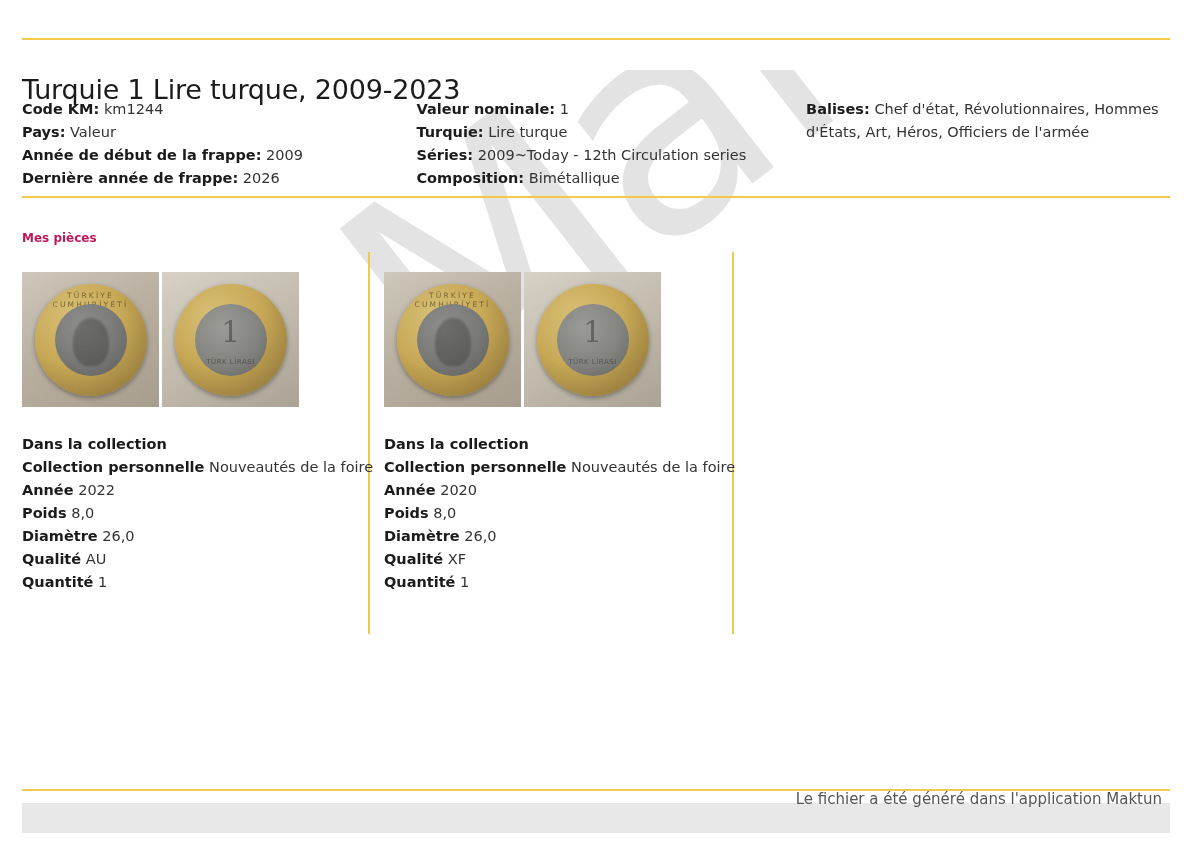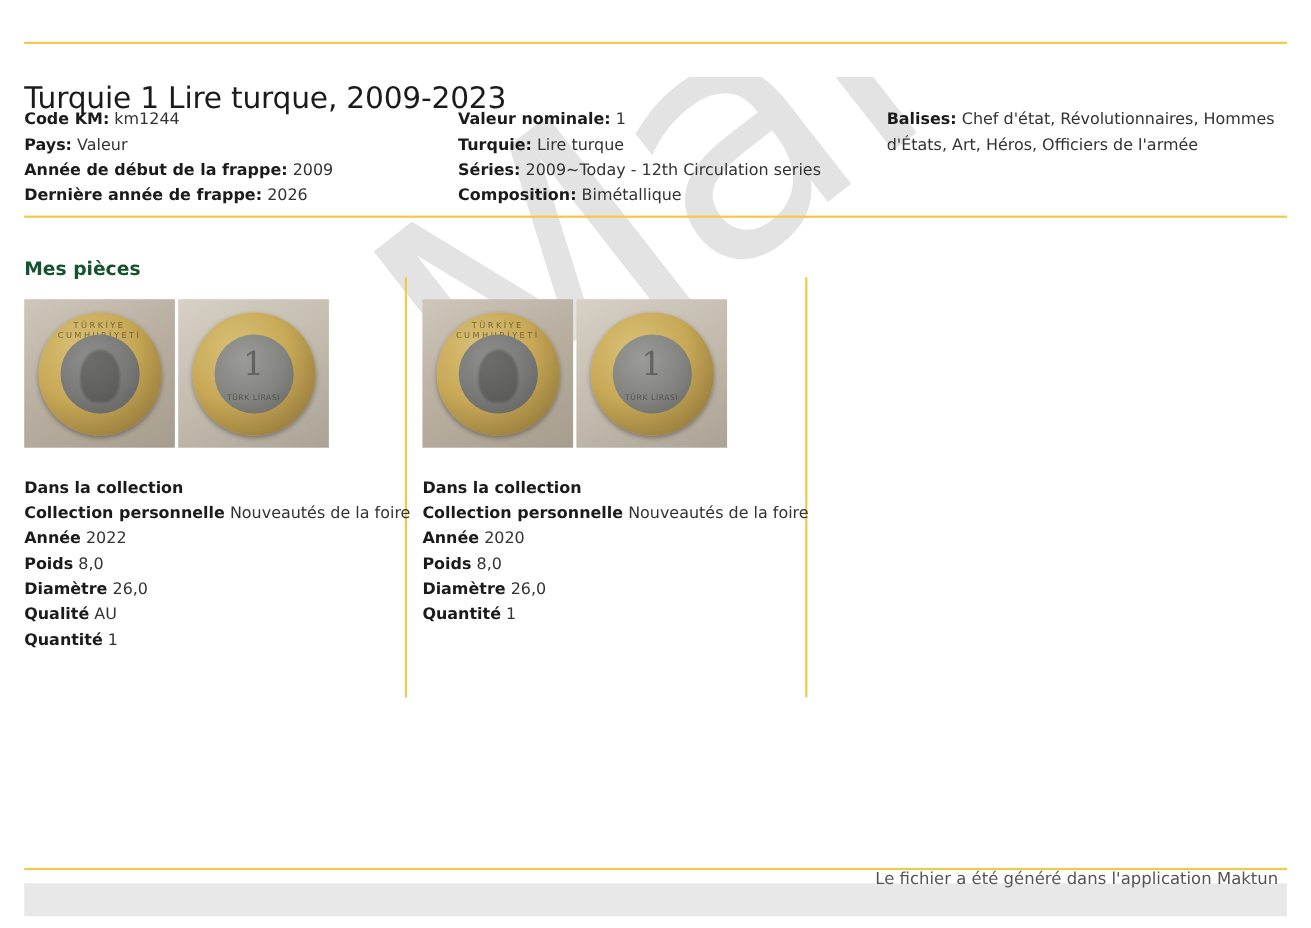--- a/index.html
+++ b/index.html
@@ -113,23 +113,23 @@
   .val {
     font-weight: normal;
     color: #333333;
   }
 
   
   .section-title {
     position: absolute;
     top: 221px;
     left: 22px;
-    font-size: 17px;
+    font-size: 12px;
     font-weight: bold;
-    color: #14532d;
+    color: #be185d;
   }
 
   
   .cards {
     position: absolute;
     top: 252px;
     left: 22px;
     right: 22px;
     height: 382px;
     display: flex;
@@ -419,20 +419,24 @@
           </div>
           <div class="row">
             <span class="lbl">Poids</span>
             <span class="val">8,0</span>
           </div>
           <div class="row">
             <span class="lbl">Diamètre</span>
             <span class="val">26,0</span>
           </div>
           <div class="row">
+            <span class="lbl">Qualité</span>
+            <span class="val">XF</span>
+          </div>
+          <div class="row">
             <span class="lbl">Quantité</span>
             <span class="val">1</span>
           </div>
         </div>
       </div>
 
     </div>
 
     <div class="rule bottom"></div>
 

